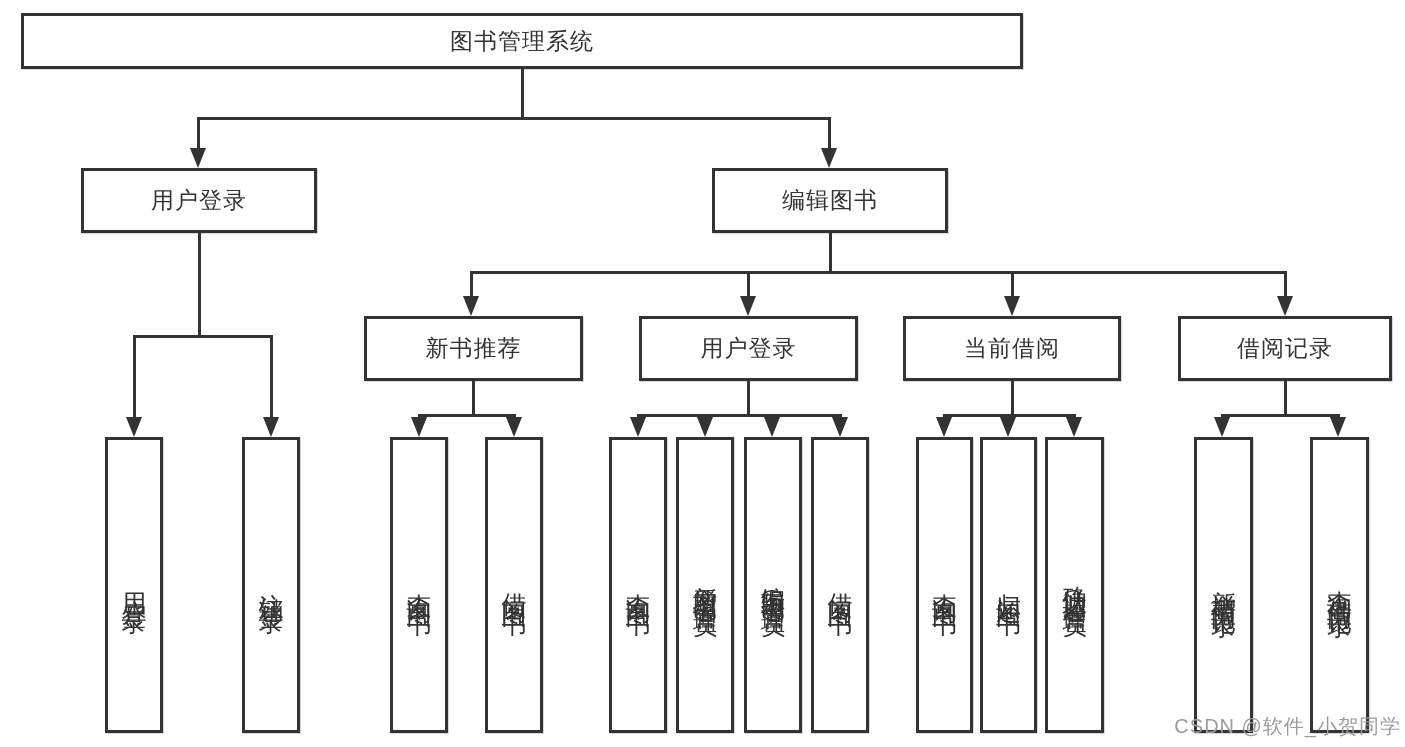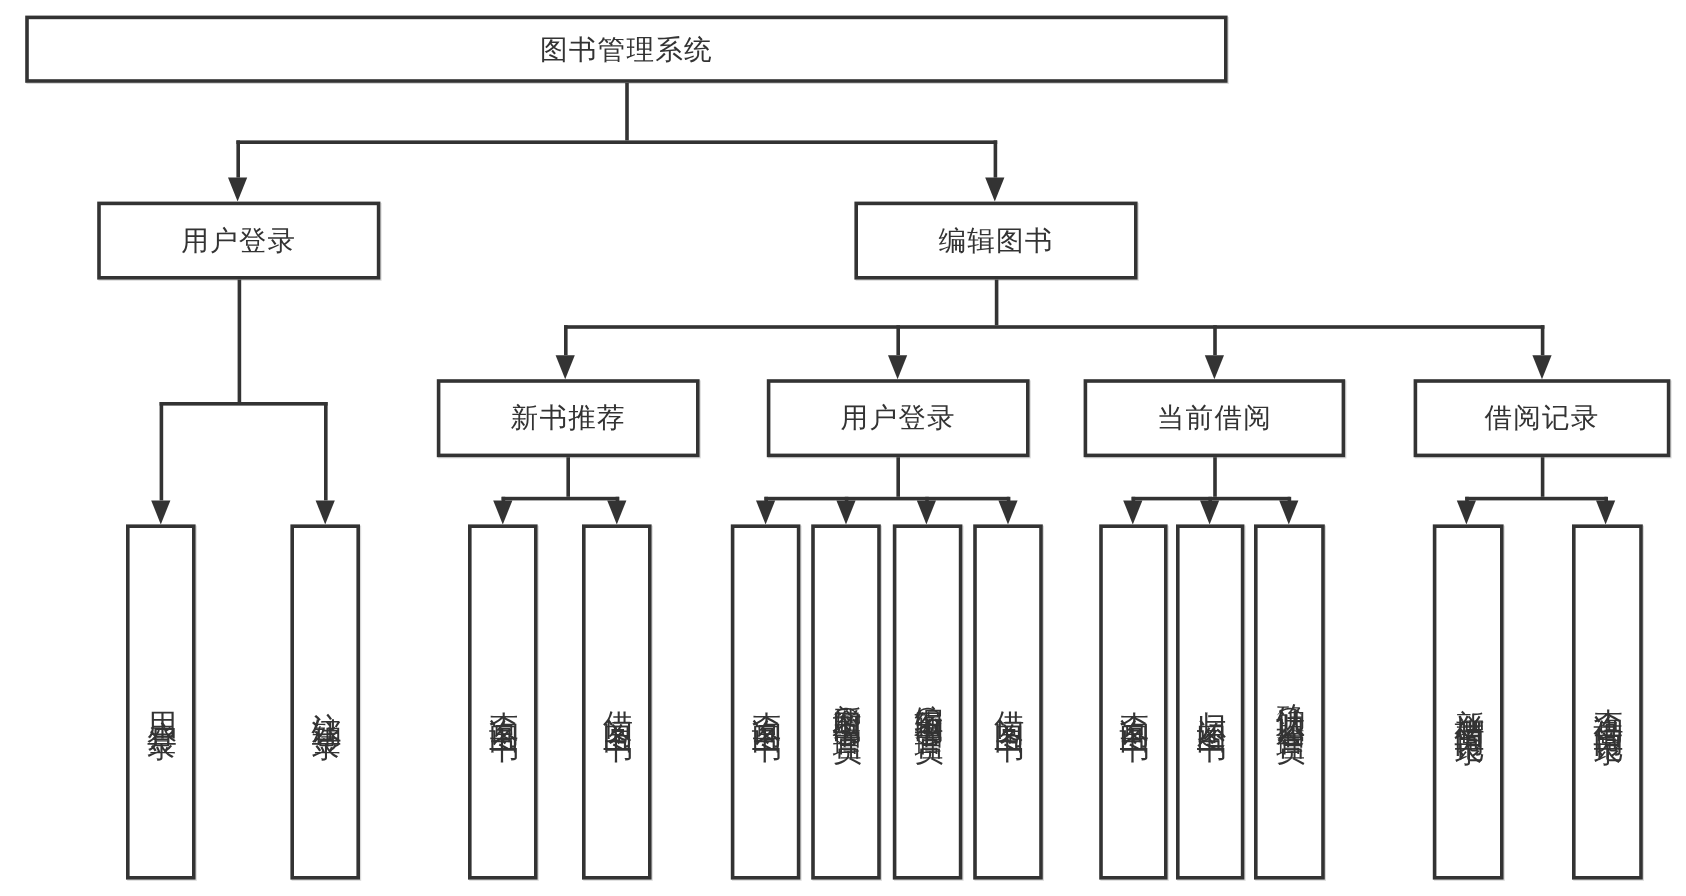--- a/index.html
+++ b/index.html
@@ -197,14 +197,15 @@
     <span class="vlbl" style="letter-spacing:4px;font-size:24px;">确认归还（管理员）</span>
   </div>
 
   <div class="vbox" style="left:1194px;top:437px;width:59px;height:296px;">
     <span class="vlbl" style="letter-spacing:5px;">新增借阅记录</span>
   </div>
   <div class="vbox" style="left:1310px;top:437px;width:59px;height:296px;">
     <span class="vlbl" style="letter-spacing:5px;">查询借阅记录</span>
   </div>
 
+  <div class="watermark">CSDN @软件_小贺同学</div>
 
 </div>
 
 </body></html>

